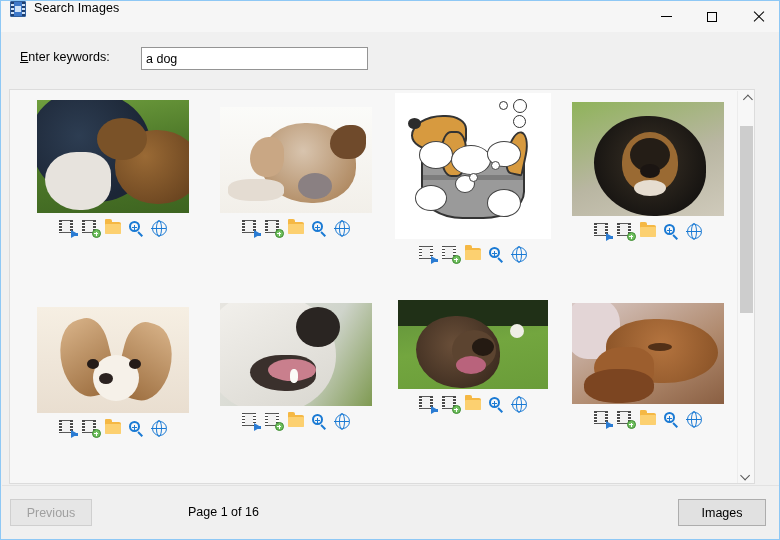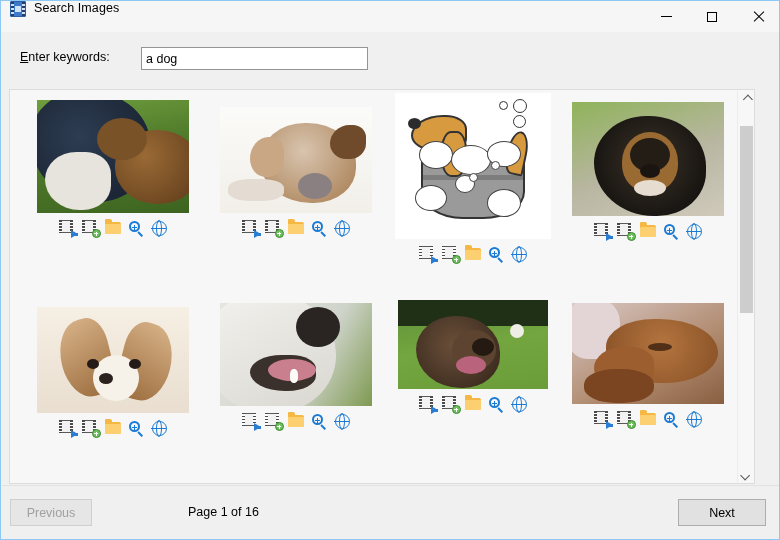--- a/index.html
+++ b/index.html
@@ -588,16 +588,16 @@
       <div class="sb-thumb" style="top: 34.95px; height: 186.68px;"></div>
       <div class="sb-arrow down">
           <span class="sb-chev"></span>
         </div>
     </div>
   </div>
 
   <div class="footer">
     <button class="btn btn-prev disabled" disabled="">Previous</button>
     <div class="pageinfo">Page 1 of 16</div>
-    <button class="btn btn-close">Next</button>
+    <button class="btn btn-close">Images</button>
   </div>
 
 </div>
 
 </body></html>

